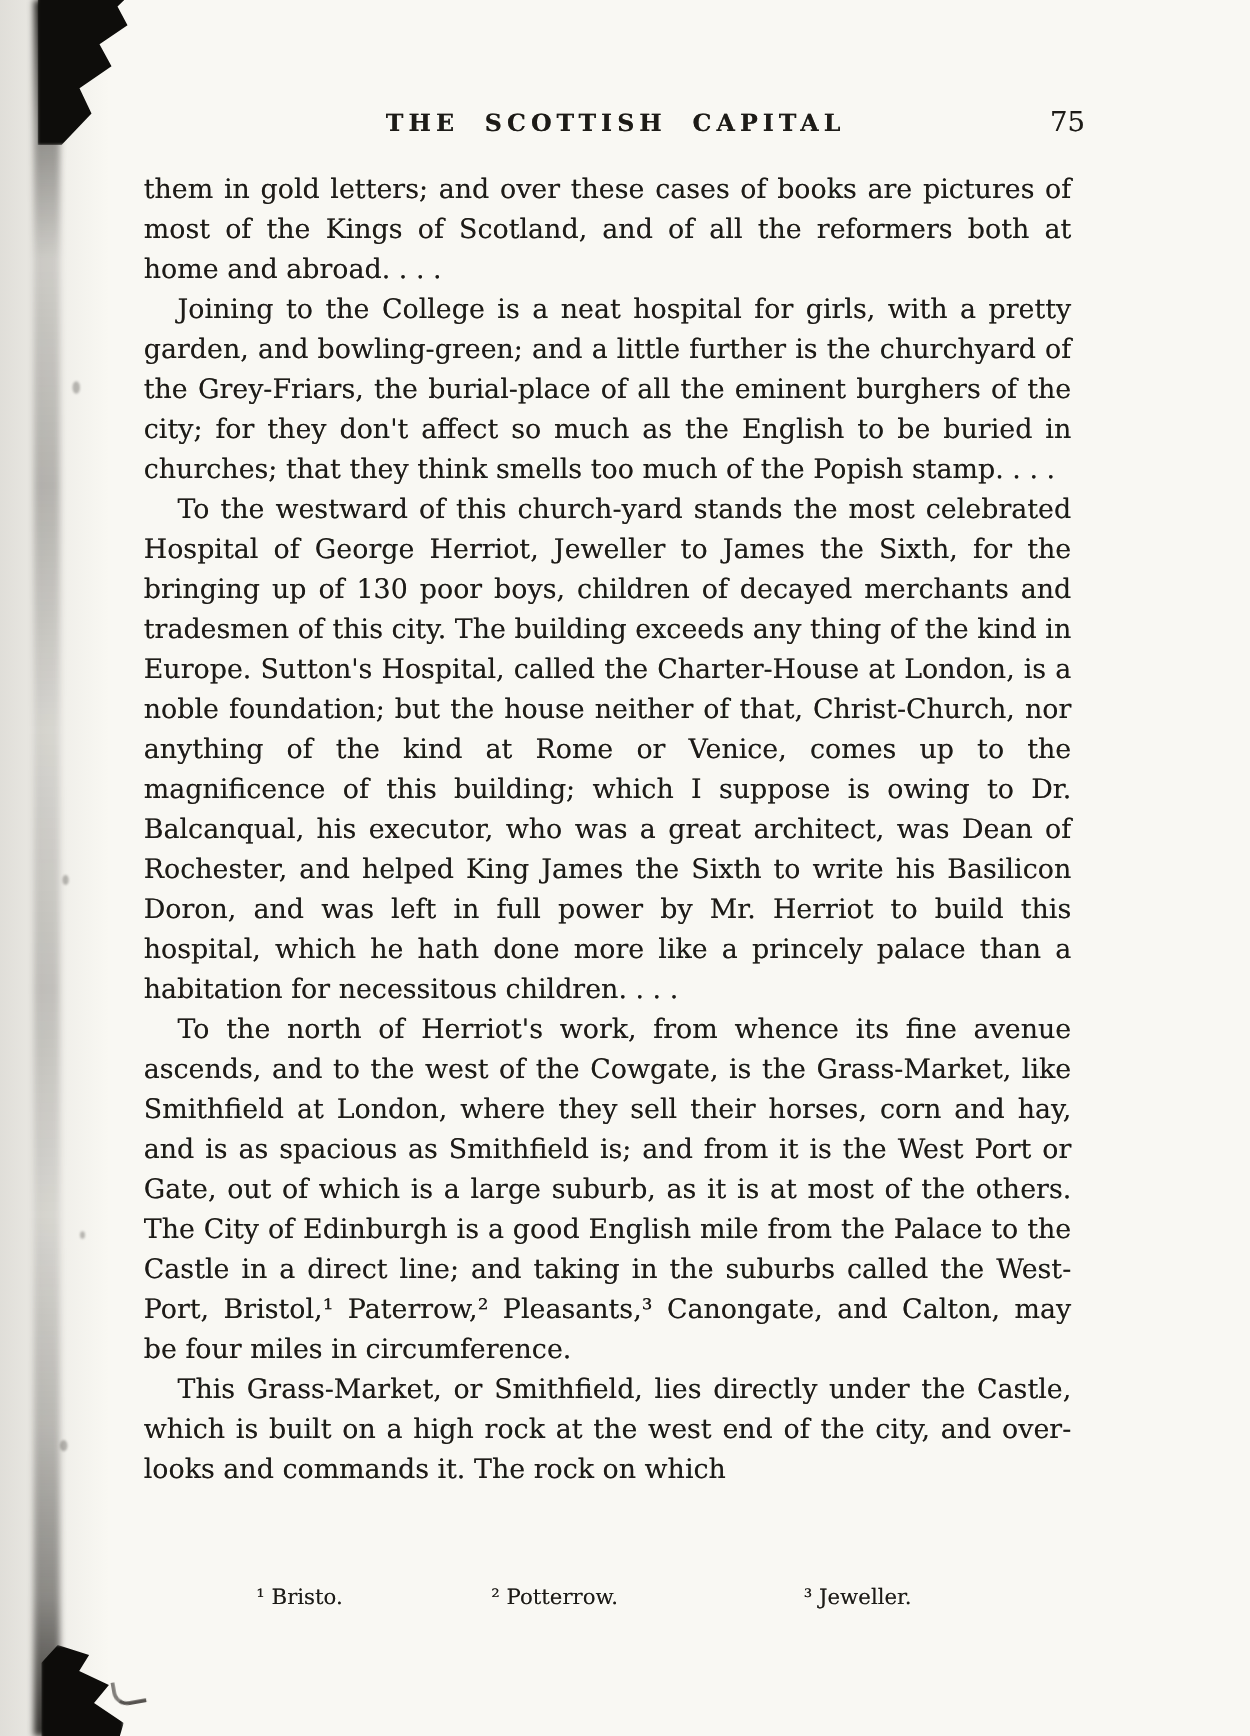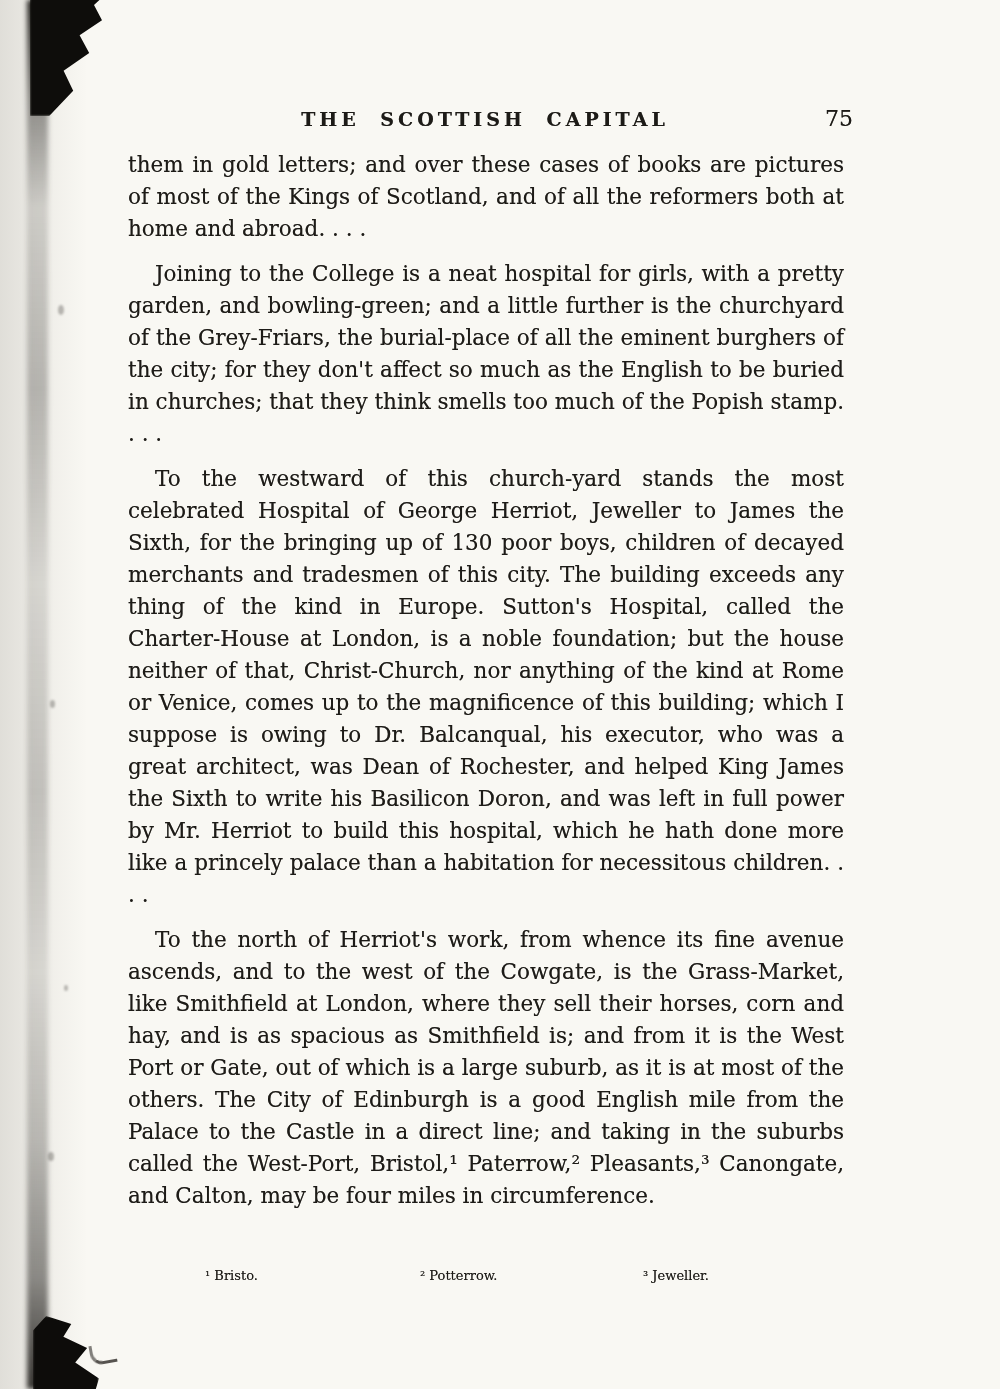--- a/index.html
+++ b/index.html
@@ -62,49 +62,49 @@
     transform: rotate(-10deg);
     filter: blur(0.6px);
   }
   .speck { position: absolute; border-radius: 50%; background: rgba(25,22,18,0.28); filter: blur(1px); }
   .speck.s1 { left: 58px; top: 305px;  width: 6px; height: 10px; }
   .speck.s2 { left: 50px; top: 700px;  width: 5px; height: 8px;  }
   .speck.s3 { left: 64px; top: 985px;  width: 4px; height: 6px;  }
   .speck.s4 { left: 48px; top: 1152px; width: 6px; height: 9px;  }
   
   .header {
-    position: absolute; top: 88px; left: 115px; right: 145px; height: 32px; margin-top: 20px;
+    position: absolute; top: 88px; left: 115px; right: 130px; height: 32px;
   }
   .running-title {
     display: block; text-align: center;
     font-size: 19px; font-weight: 600;
     letter-spacing: 4px; word-spacing: 10px;
     text-shadow: 0 0 0.5px rgba(20,18,14,0.6);
   }
   .page-number {
     position: absolute; right: 2px; top: -2px;
     font-size: 22px;
     text-shadow: 0 0 0.5px rgba(20,18,14,0.6);
   }
   .body-text {
     position: absolute; top: 136px; left: 115px; width: 742px;
     font-size: 21.5px; line-height: 32px;
     text-align: justify;
     text-shadow: 0 0 0.5px rgba(20,18,14,0.55);
   }
-  .body-text p { margin: 13px; text-indent: 27px; }
+  .body-text p { margin: 0; text-indent: 27px; }
   .body-text p.no-indent { text-indent: 0; }
   .footnotes {
     position: absolute; top: 1268px; left: 115px; width: 742px; height: 30px;
-    font-size: 13px;
+    font-size: 17px;
     text-shadow: 0 0 0.5px rgba(20,18,14,0.55);
   }
   .footnotes span { position: absolute; top: 0; white-space: nowrap; }
   .footnotes span:nth-child(1) { left: 90px; }
-  .footnotes span:nth-child(2) { left: 305px; text-align: center; }
+  .footnotes span:nth-child(2) { left: 278px; text-align: center; }
   .footnotes span:nth-child(3) { left: 528px; }
 </style>
 </head>
 <body>
 
 <div class="page">
 
   <div class="binding-shade"></div>
   <div class="scan-streak"></div>
   <div class="blob-top"></div>
@@ -118,20 +118,21 @@
   <div class="header">
     <span class="running-title">THE SCOTTISH CAPITAL</span>
     <span class="page-number">75</span>
   </div>
 
   <div class="body-text">
       <p class="no-indent">them in gold letters; and over these cases of books are pictures of most of the Kings of Scotland, and of all the reformers both at home and abroad. . . .</p>
       <p>Joining to the College is a neat hospital for girls, with a pretty garden, and bowling-green; and a little further is the churchyard of the Grey-Friars, the burial-place of all the eminent burghers of the city; for they don't affect so much as the English to be buried in churches; that they think smells too much of the Popish stamp. . . .</p>
       <p>To the westward of this church-yard stands the most celebrated Hospital of George Herriot, Jeweller to James the Sixth, for the bringing up of 130 poor boys, children of decayed merchants and tradesmen of this city. The building exceeds any thing of the kind in Europe. Sutton's Hospital, called the Charter-House at London, is a noble foundation; but the house neither of that, Christ-Church, nor anything of the kind at Rome or Venice, comes up to the magnificence of this building; which I suppose is owing to Dr. Balcanqual, his executor, who was a great architect, was Dean of Rochester, and helped King James the Sixth to write his Basilicon Doron, and was left in full power by Mr. Herriot to build this hospital, which he hath done more like a princely palace than a habitation for necessitous children. . . .</p>
       <p>To the north of Herriot's work, from whence its fine avenue ascends, and to the west of the Cowgate, is the Grass-Market, like Smithfield at London, where they sell their horses, corn and hay, and is as spacious as Smithfield is; and from it is the West Port or Gate, out of which is a large suburb, as it is at most of the others. The City of Edinburgh is a good English mile from the Palace to the Castle in a direct line; and taking in the suburbs called the West-Port, Bristol,¹ Paterrow,² Pleasants,³ Canongate, and Calton, may be four miles in circumference.</p>
+      <p>This Grass-Market, or Smithfield, lies directly under the Castle, which is built on a high rock at the west end of the city, and over-looks and commands it. The rock on which</p>
     </div>
 
   <div class="footnotes">
       <span>¹ Bristo.</span>
       <span>² Potterrow.</span>
       <span>³ Jeweller.</span>
     </div>
 
 </div>
 

